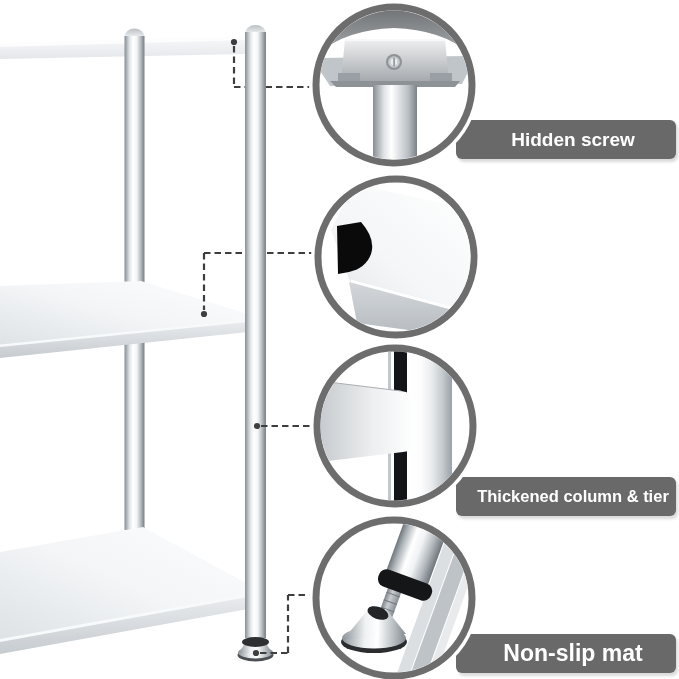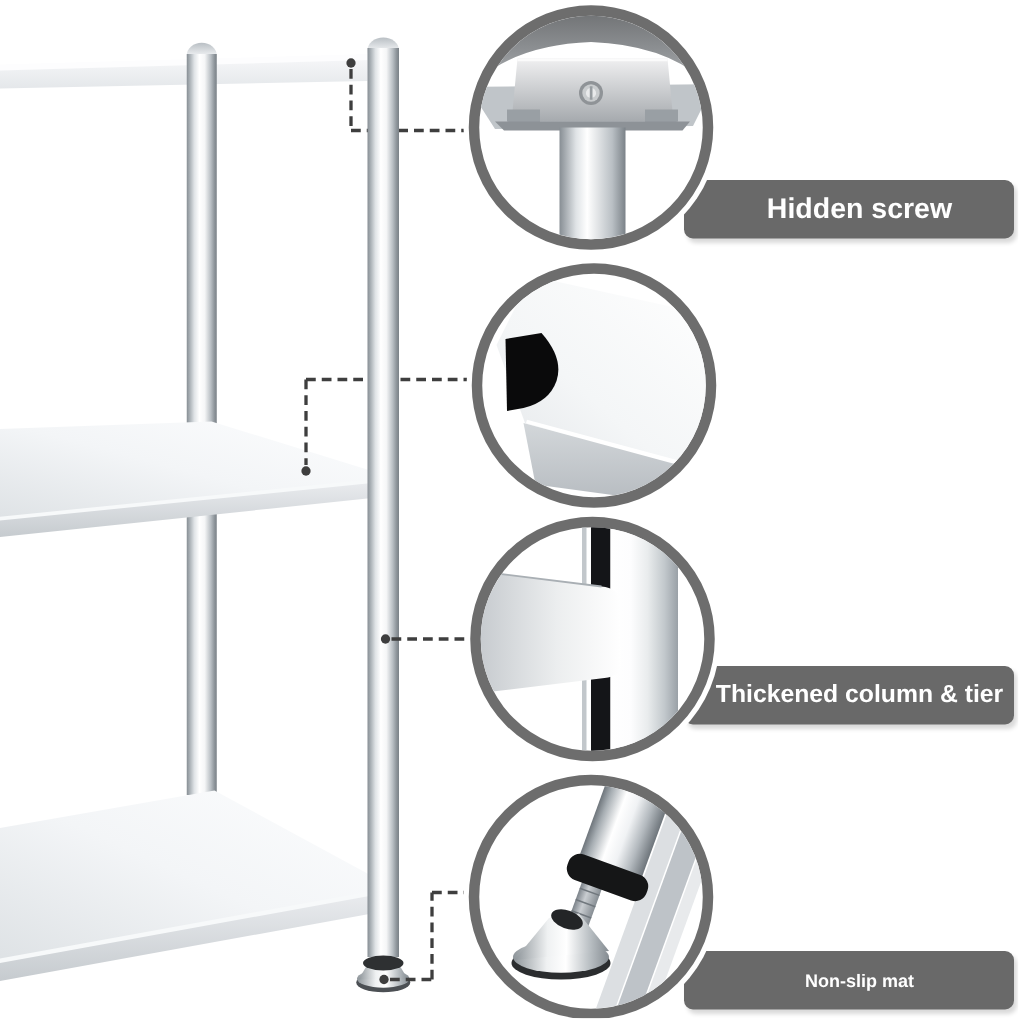--- a/index.html
+++ b/index.html
@@ -9,22 +9,22 @@
   .base{z-index:0;}
   .overlay{z-index:2;pointer-events:none;}
   .badge{position:absolute;left:456px;width:220px;height:39px;z-index:1;
          background:#696969;border-radius:6px;color:#ffffff;
          display:flex;align-items:center;justify-content:center;
          padding-left:14px;box-sizing:border-box;font-weight:bold;
          box-shadow:2px 3px 3px rgba(0,0,0,0.15);}
   .badge span{white-space:nowrap;}
   .b1{top:120px;font-size:19px;}
   .b2{top:292px;font-size:16.5px;}
-  .b3{top:444px;font-size:16.5px;text-align:center;}
-  .b4{top:634px;font-size:12px;}
+  .b3{top:477px;font-size:16.5px;text-align:center;}
+  .b4{top:634px;font-size:23px;}
 </style>
 </head>
 <body>
 
 <div class="stage">
 
   <svg class="layer base" viewBox="0 0 679 679">
     <defs>
       <linearGradient id="colGrad" x1="0" y1="0" x2="1" y2="0">
         <stop offset="0" stop-color="#878e94"></stop>

